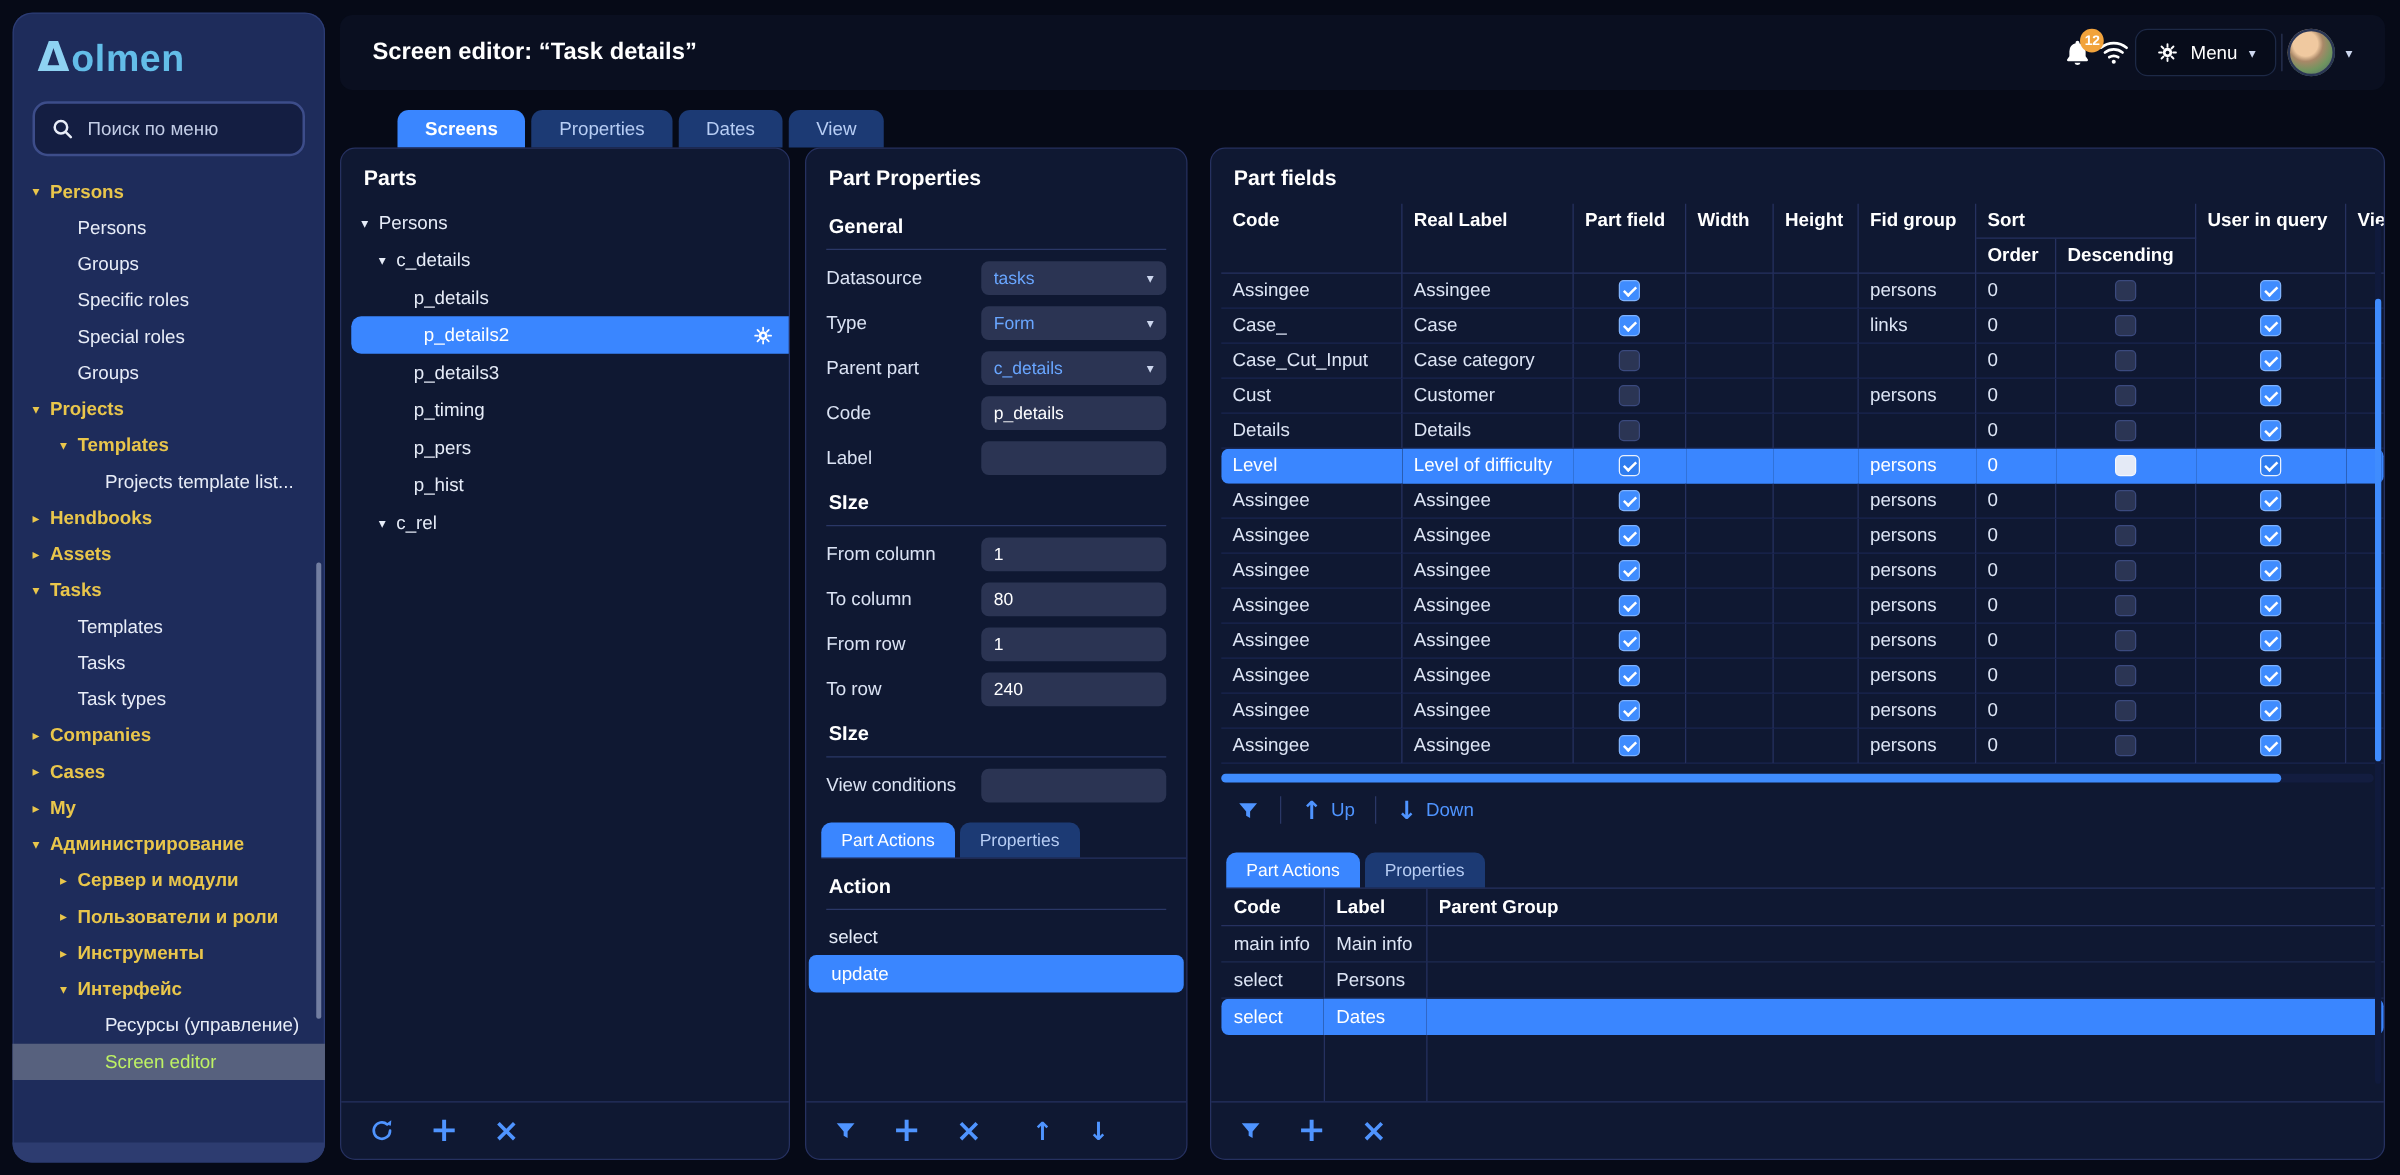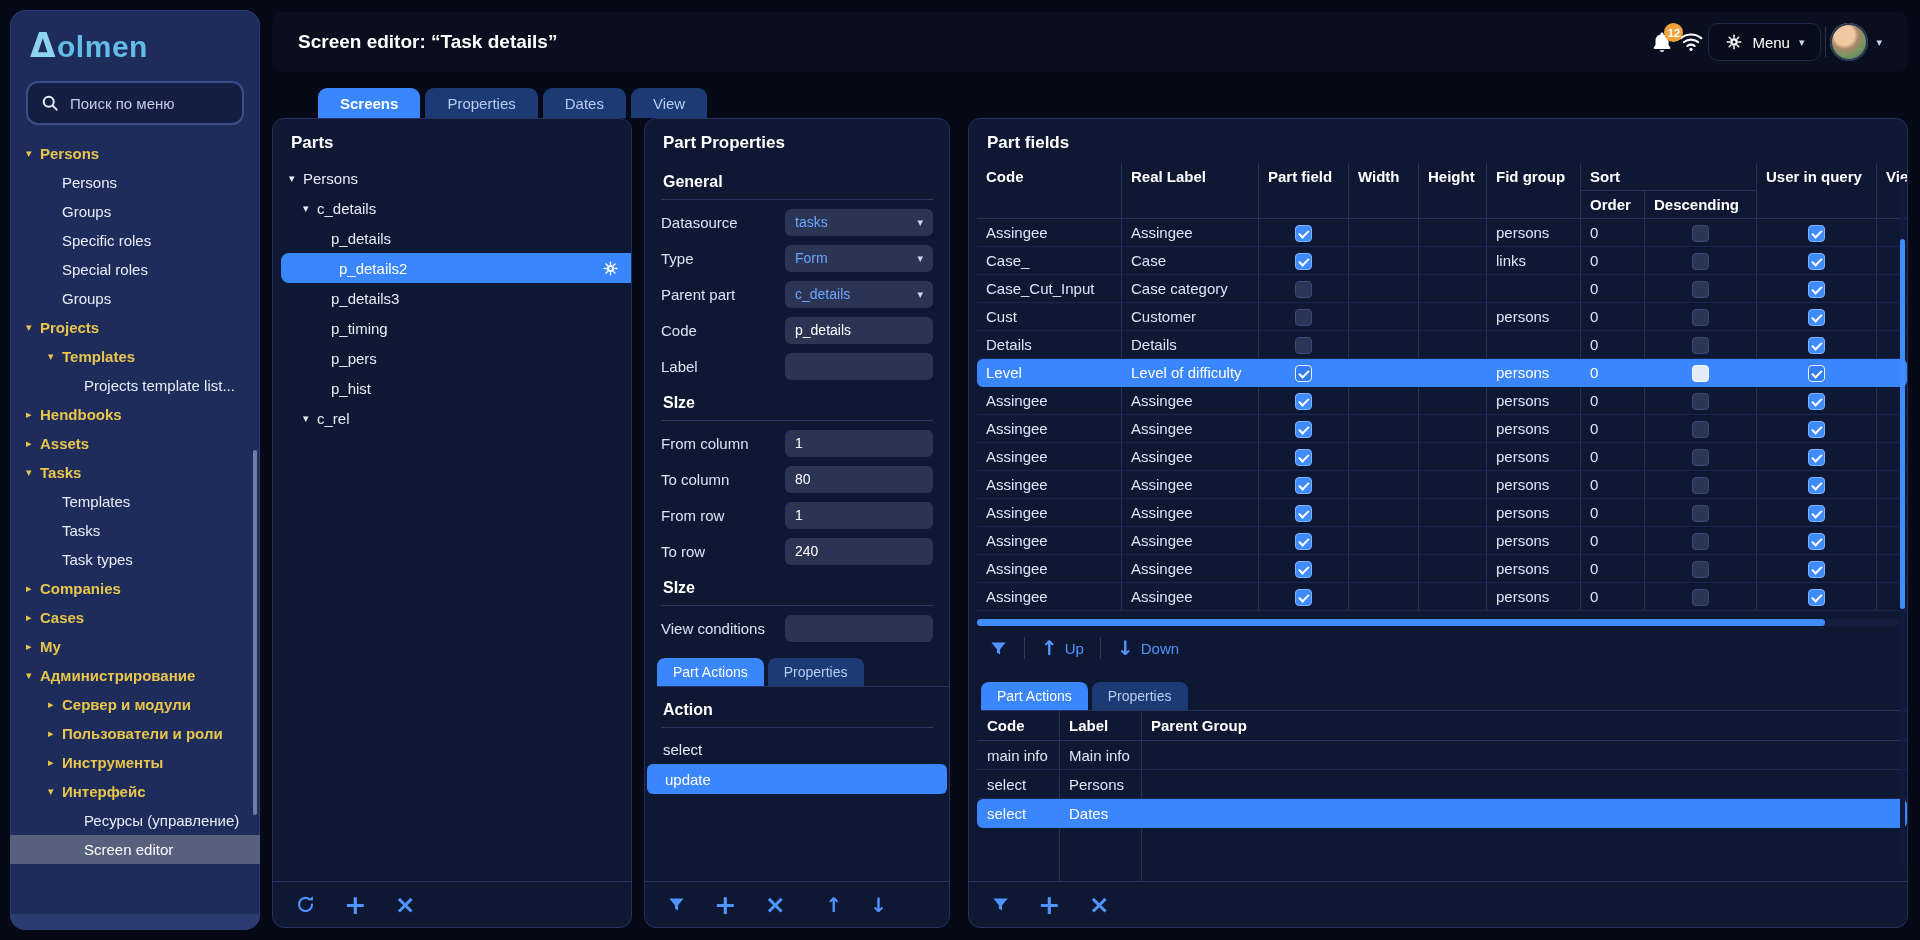--- a/index.html
+++ b/index.html
@@ -28,21 +28,21 @@
   }
   .search input {
     background:transparent; border:none; outline:none; color:#dfe6f5;
     font-size:15px; width:100%; font-family:inherit;
   }
   .search input::placeholder { color:#c3cde6; }
   .menu { margin-top:2px; }
   .m-item { height:29px; display:flex; align-items:center; font-size:15px; color:#e8edf8; cursor:pointer; white-space:nowrap; overflow:hidden; }
   .m-item .m-label { overflow:hidden; text-overflow:ellipsis; }
   .m-item.gold { color:#e9c64b; font-weight:bold; }
-  .m-item.selected { background:#57617e; color:#ffffff; }
+  .m-item.selected { background:#57617e; color:#bef264; }
   .caret { display:inline-block; width:14px; font-size:11px; flex:0 0 14px; font-family:"DejaVu Sans",sans-serif; }
   .sb-scroll { position:absolute; right:3px; top:440px; width:4px; height:365px; background:#8f9ab8; border-radius:2px; opacity:.75; }
   .sb-footer { position:absolute; left:0; right:0; bottom:0; height:16px; background:#2d3c70; border-radius:0 0 15px 15px; }
 
   
   .main { position:absolute; left:272px; top:12px; right:12px; bottom:12px; display:flex; flex-direction:column; }
   .topbar {
     height:60px; background:#0a0f20; border-radius:10px;
     display:flex; align-items:center; padding:0 26px; flex:0 0 auto;
   }

